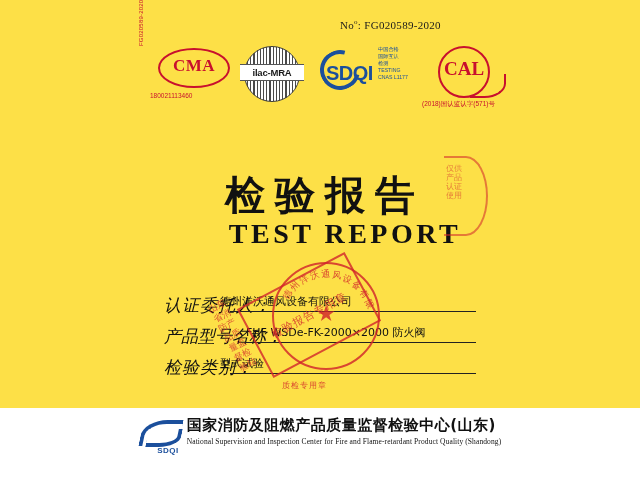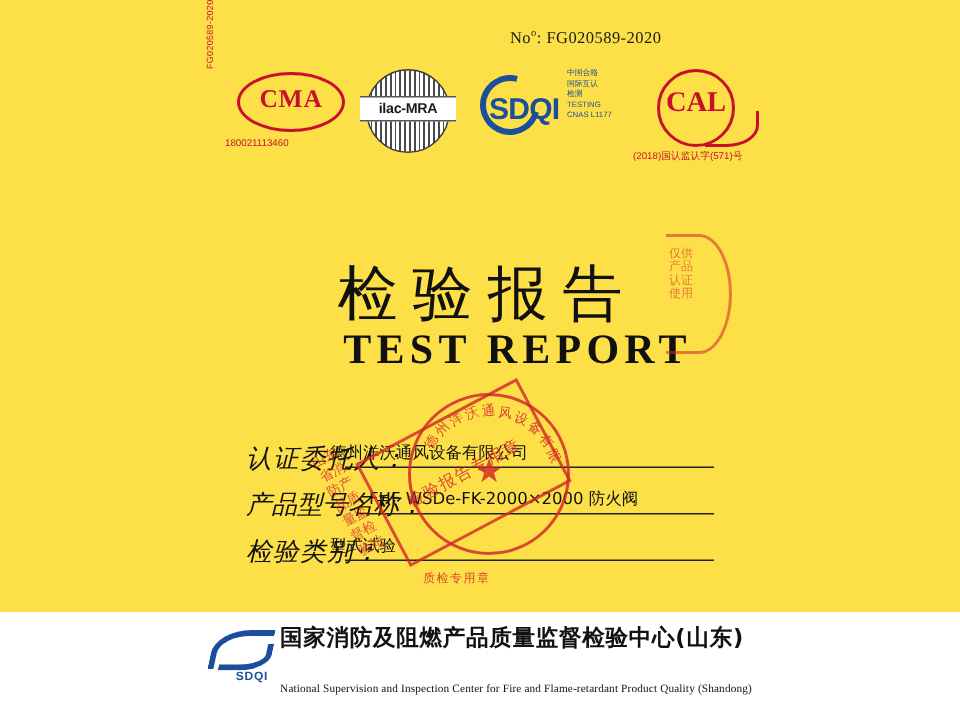--- a/index.html
+++ b/index.html
@@ -197,21 +197,21 @@
   }
 
   
   .title-cn {
     position: absolute;
     top: 168px;
     left: 0;
     width: 640px;
     text-align: center;
     font-size: 40px;
-    font-weight: normal;
+    font-weight: bold;
     letter-spacing: 10px;
     color: #111;
     font-family: "DejaVu Serif", "Liberation Serif", serif;
     text-indent: 10px;
   }
   .title-en {
     position: absolute;
     top: 218px;
     left: 0;
     width: 640px;
@@ -438,21 +438,21 @@
     font-size: 15px;
     font-weight: bold;
     color: #111;
     letter-spacing: .5px;
     font-family: "DejaVu Sans", "Liberation Sans", sans-serif;
     text-align: left;
   }
   .footer-en {
     font-size: 7.5px;
     color: #111;
-    margin-top: 19px;
+    margin-top: 2px;
     letter-spacing: .1px;
     font-family: "Liberation Serif", serif;
     text-align: left;
   }
 </style>
 </head>
 <body>
 
 <div class="page">
 

